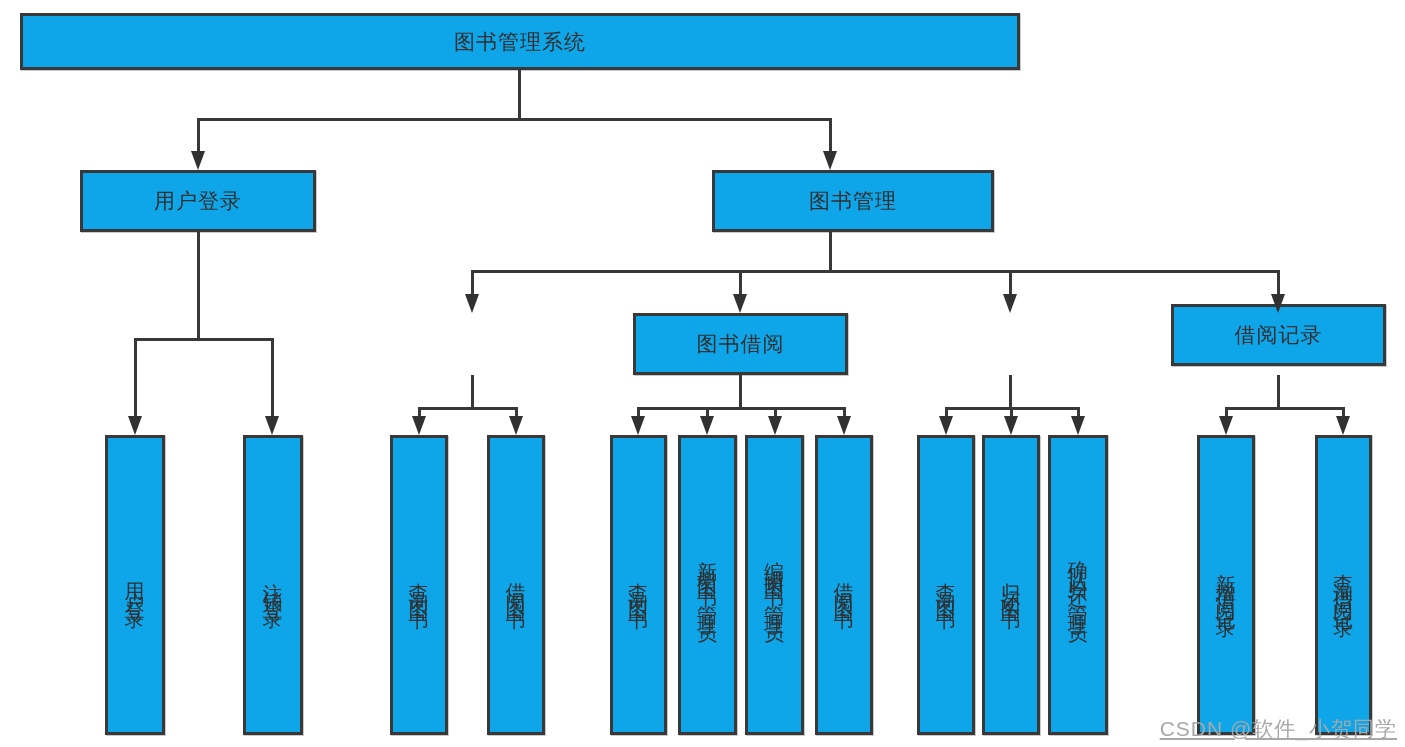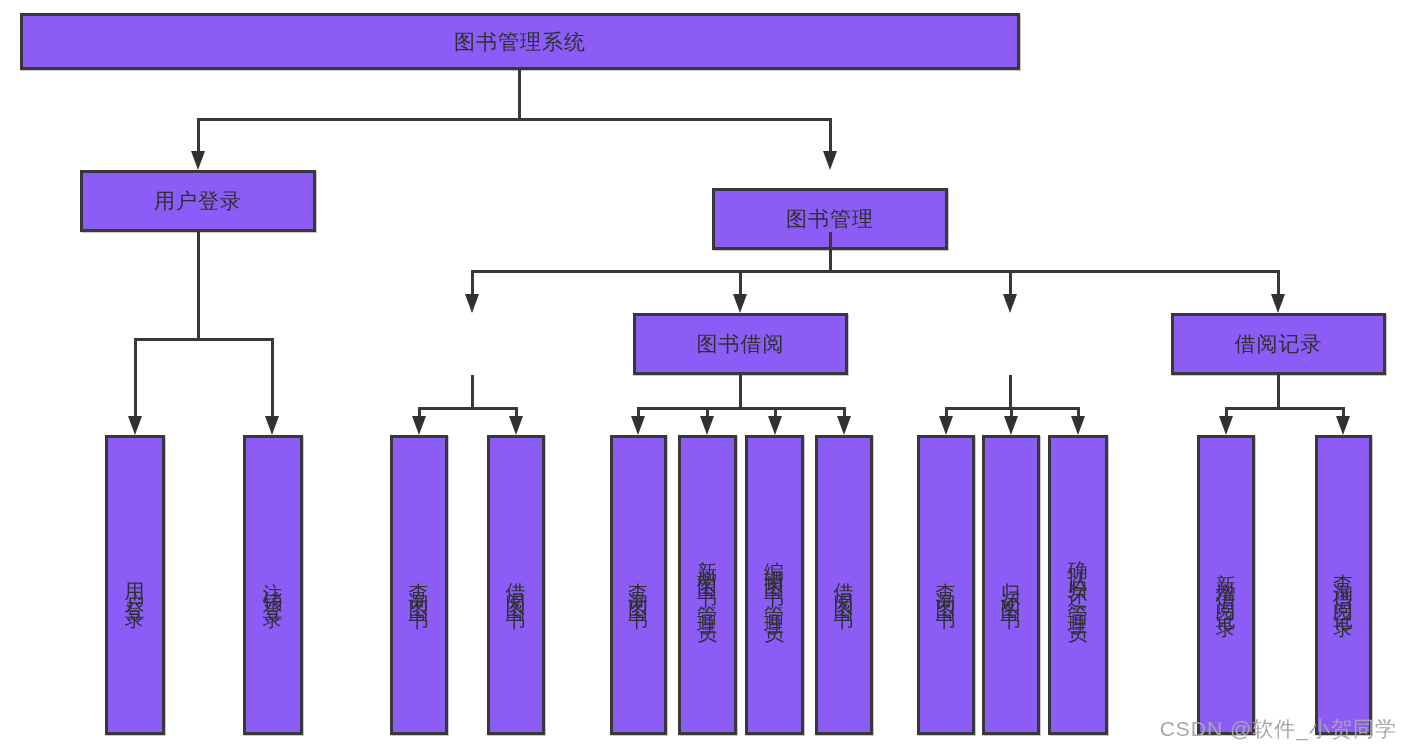--- a/index.html
+++ b/index.html
@@ -1,61 +1,61 @@
 <!DOCTYPE html>
 <html><head>
 <meta charset="utf-8">
 <style>
   html,body{margin:0;padding:0;background:#ffffff;}
   .stage{
     position:relative;width:1405px;height:747px;background:#ffffff;
     font-family:"Liberation Sans","DejaVu Sans",sans-serif;overflow:hidden;
   }
   .box{
-    position:absolute;box-sizing:border-box;border:3px solid #383838;background:#8b5cf6;
+    position:absolute;box-sizing:border-box;border:3px solid #383838;background:#0ea5e9;
     display:flex;align-items:center;justify-content:center;color:#2f2f2f;
     box-shadow:1px 1px 0 #c9c9c9;
   }
   .box.h .lbl{font-size:21px;letter-spacing:1px;white-space:nowrap;}
   .box.v .lbl{
     writing-mode:vertical-rl;text-orientation:mixed;
     font-size:20px;letter-spacing:9px;line-height:1.1;white-space:nowrap;
   }
   .vline{position:absolute;width:3px;background:#383838;}
   .hline{position:absolute;height:3px;background:#383838;}
   .arrow{
     position:absolute;width:0;height:0;
     border-left:7px solid transparent;border-right:7px solid transparent;
     border-top:19px solid #313131;
   }
   .watermark{
     position:absolute;right:8px;bottom:4px;font-size:21px;color:#a8a8a8;
-    letter-spacing:1px;z-index:5;white-space:nowrap;
+    letter-spacing:1px;z-index:5;white-space:nowrap;text-decoration:underline;
   }
 </style>
 </head>
 <body>
 
 <div class="stage">
 
   <div class="box h" style="left:20px;top:13px;width:1000px;height:57px">
     <span class="lbl">图书管理系统</span>
   </div>
 
   <div class="box h" style="left:80px;top:170px;width:236px;height:62px">
     <span class="lbl">用户登录</span>
   </div>
-  <div class="box h" style="left:712px;top:188px;width:236px;height:62px">
+  <div class="box h" style="left:712px;top:170px;width:282px;height:62px">
     <span class="lbl">图书管理</span>
   </div>
 
   <div class="box h" style="left:633px;top:313px;width:215px;height:62px">
     <span class="lbl">图书借阅</span>
   </div>
-  <div class="box h" style="left:1171px;top:313px;width:215px;height:62px">
+  <div class="box h" style="left:1171px;top:304px;width:215px;height:62px">
     <span class="lbl">借阅记录</span>
   </div>
 
   <div class="box v" style="left:105px;top:435px;width:60px;height:300px">
     <span class="lbl">用户登录</span>
   </div>
   <div class="box v" style="left:243px;top:435px;width:60px;height:300px">
     <span class="lbl">注销登录</span>
   </div>
 

